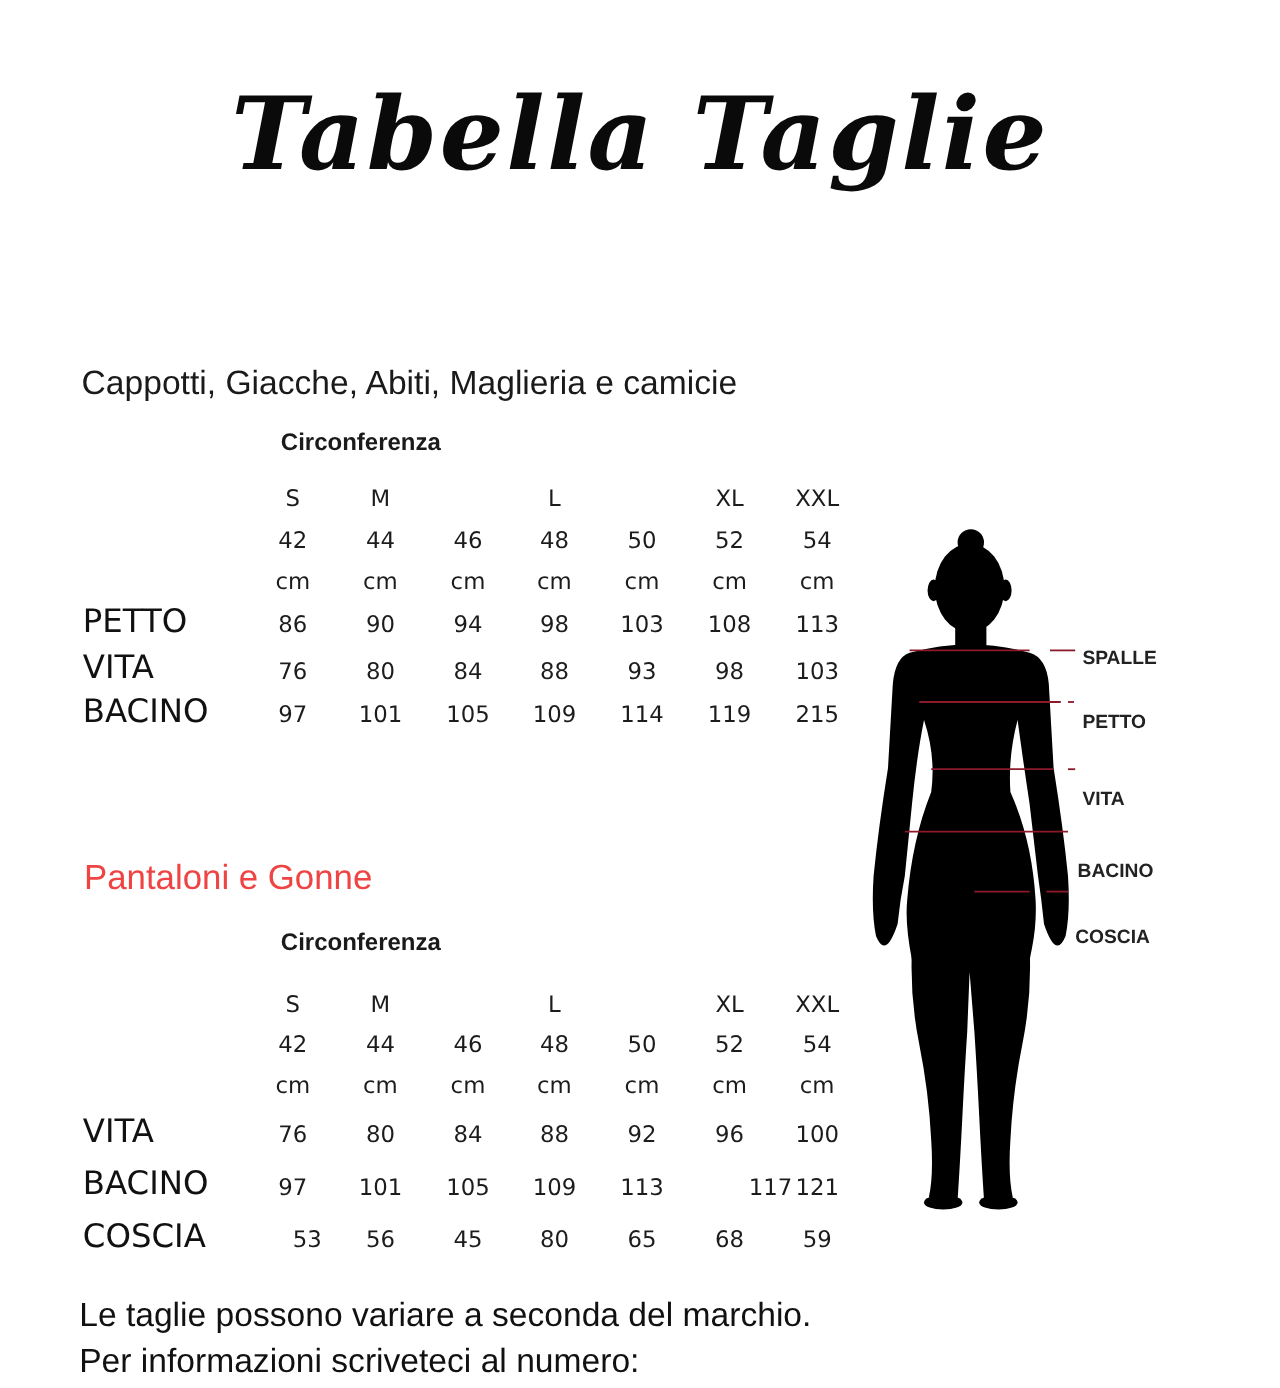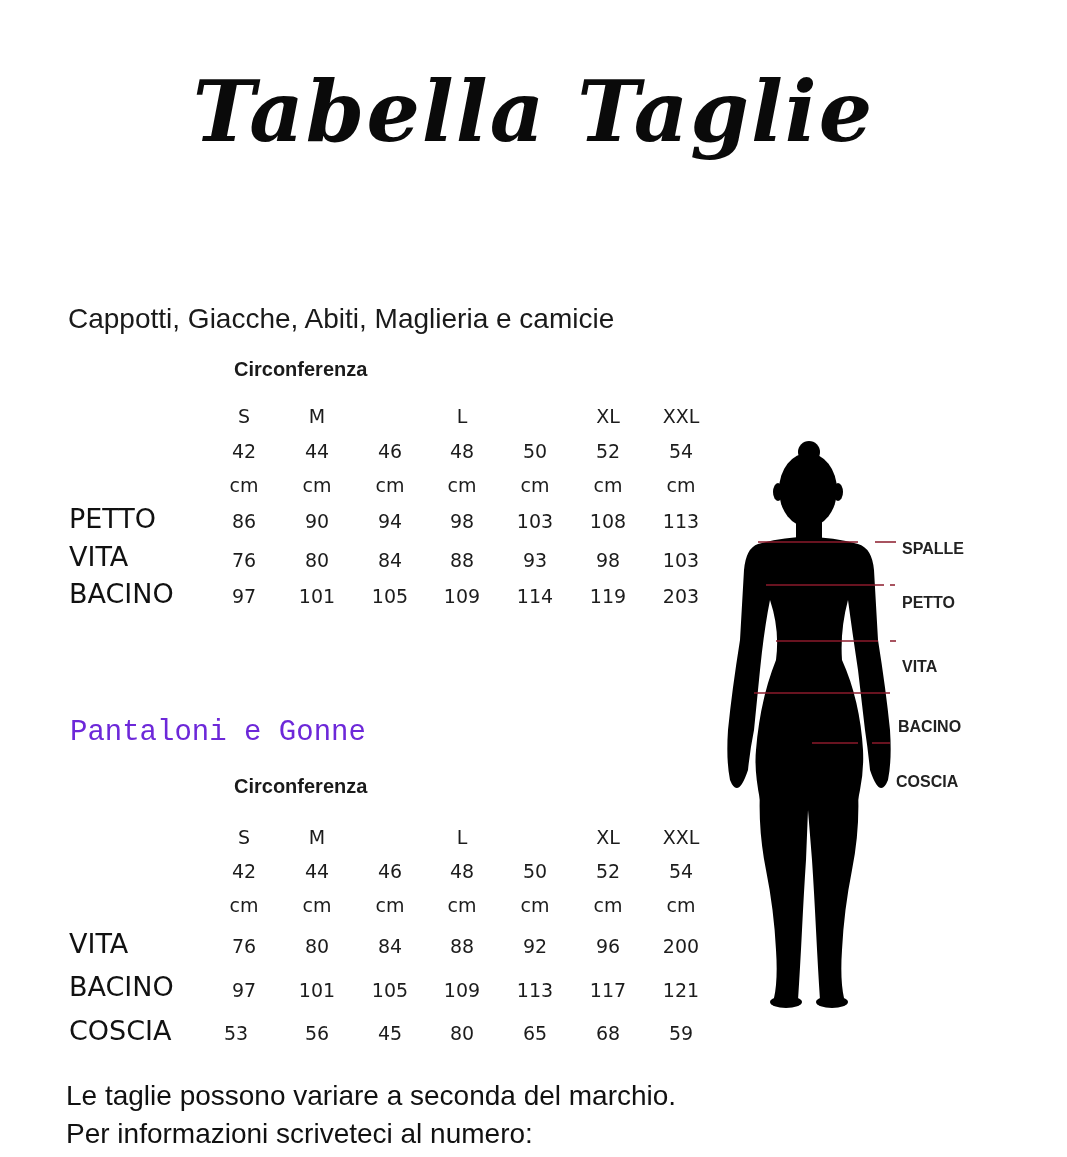--- a/index.html
+++ b/index.html
@@ -1,19 +1,19 @@
 <!DOCTYPE html>
 <html><head>
   <meta charset="utf-8">
   <style>
     html, body { margin: 0; padding: 0; background: #ffffff; }
     body { width: 1067px; height: 1157px; position: relative; overflow: hidden; color: #111; font-family: "DejaVu Sans", sans-serif; }
     .title { position: absolute; left: 0; width: 1067px; top: 62px; text-align: center; font-family: "DejaVu Serif", serif; font-style: italic; font-weight: bold; font-size: 84px; letter-spacing: 2px; color: #0a0a0a; }
     .section-title-1 { position: absolute; left: 68px; top: 303px; font-family: "Liberation Sans", sans-serif; font-size: 28px; color: #1a1a1a; }
-    .section-title-2 { position: absolute; left: 70px; top: 716px; font-family: Liberation Mono, monospace; font-size: 29px; color: #6d28d9; }
+    .section-title-2 { position: absolute; left: 70px; top: 716px; font-family: Liberation Sans, sans-serif; font-size: 29px; color: #ef4444; }
     .circ { position: absolute; left: 234px; font-family: "Liberation Sans", sans-serif; font-weight: bold; font-size: 20px; color: #1a1a1a; }
     .grid { position: absolute; left: 0; top: 0; }
     .cell { position: absolute; width: 70px; margin-left: -35px; text-align: center; font-family: "DejaVu Sans", sans-serif; font-size: 19px; color: #1c1c1c; }
     .rowlabel { position: absolute; left: 69px; font-family: "DejaVu Sans", sans-serif; font-size: 27px; color: #111; }
     .note { position: absolute; left: 66px; font-family: "Liberation Sans", sans-serif; font-size: 28px; color: #111; }
     .figure { position: absolute; left: 720px; top: 430px; width: 280px; height: 590px; }
     .mlabel { position: absolute; font-family: "Liberation Sans", sans-serif; font-weight: bold; font-size: 16px; color: #222; }
   </style>
 </head>
 <body>
@@ -67,21 +67,21 @@
   <div class="cell" style="left:608px;top:549px">98</div>
   <div class="cell" style="left:681px;top:549px">103</div>
 
   <div class="rowlabel" style="top:578px">BACINO</div>
   <div class="cell" style="left:244px;top:585px">97</div>
   <div class="cell" style="left:317px;top:585px">101</div>
   <div class="cell" style="left:390px;top:585px">105</div>
   <div class="cell" style="left:462px;top:585px">109</div>
   <div class="cell" style="left:535px;top:585px">114</div>
   <div class="cell" style="left:608px;top:585px">119</div>
-  <div class="cell" style="left:681px;top:585px">203</div>
+  <div class="cell" style="left:681px;top:585px">215</div>
 </div>
 
 <div class="section-title-2">Pantaloni e Gonne</div>
 <div class="circ" style="top:775px">Circonferenza</div>
 
 <div class="grid">
   <div class="cell" style="left:244px;top:826px">S</div>
   <div class="cell" style="left:317px;top:826px">M</div>
   <div class="cell" style="left:390px;top:826px"></div>
   <div class="cell" style="left:462px;top:826px">L</div>
@@ -105,33 +105,33 @@
   <div class="cell" style="left:608px;top:894px">cm</div>
   <div class="cell" style="left:681px;top:894px">cm</div>
 
   <div class="rowlabel" style="top:928px">VITA</div>
   <div class="cell" style="left:244px;top:935px">76</div>
   <div class="cell" style="left:317px;top:935px">80</div>
   <div class="cell" style="left:390px;top:935px">84</div>
   <div class="cell" style="left:462px;top:935px">88</div>
   <div class="cell" style="left:535px;top:935px">92</div>
   <div class="cell" style="left:608px;top:935px">96</div>
-  <div class="cell" style="left:681px;top:935px">200</div>
+  <div class="cell" style="left:681px;top:935px">100</div>
 
   <div class="rowlabel" style="top:971px">BACINO</div>
   <div class="cell" style="left:244px;top:979px">97</div>
   <div class="cell" style="left:317px;top:979px">101</div>
   <div class="cell" style="left:390px;top:979px">105</div>
   <div class="cell" style="left:462px;top:979px">109</div>
   <div class="cell" style="left:535px;top:979px">113</div>
-  <div class="cell" style="left:608px;top:979px">117</div>
+  <div class="cell" style="left:642px;top:979px">117</div>
   <div class="cell" style="left:681px;top:979px">121</div>
 
   <div class="rowlabel" style="top:1015px">COSCIA</div>
-  <div class="cell" style="left:236px;top:1022px">53</div>
+  <div class="cell" style="left:256px;top:1022px">53</div>
   <div class="cell" style="left:317px;top:1022px">56</div>
   <div class="cell" style="left:390px;top:1022px">45</div>
   <div class="cell" style="left:462px;top:1022px">80</div>
   <div class="cell" style="left:535px;top:1022px">65</div>
   <div class="cell" style="left:608px;top:1022px">68</div>
   <div class="cell" style="left:681px;top:1022px">59</div>
 </div>
 
 <div class="figure">
   <svg width="280" height="590" viewBox="0 0 280 590">

